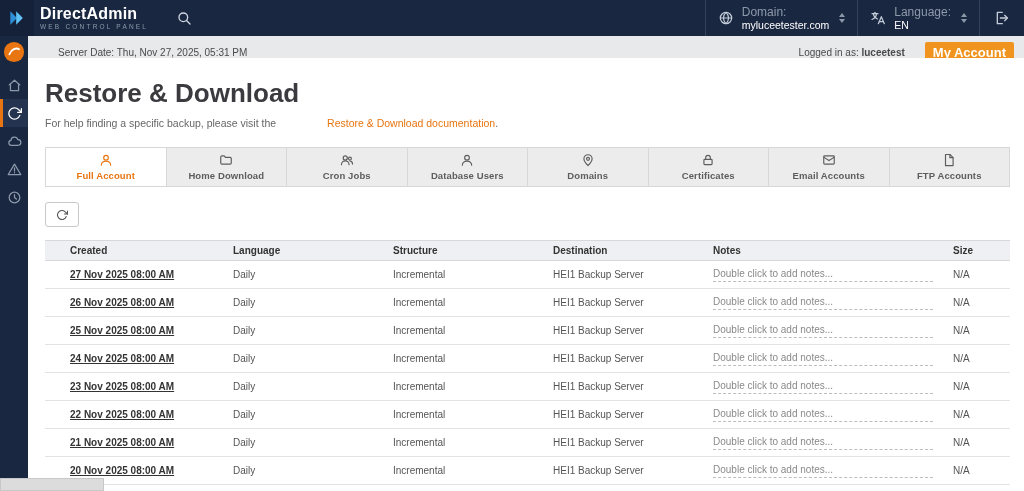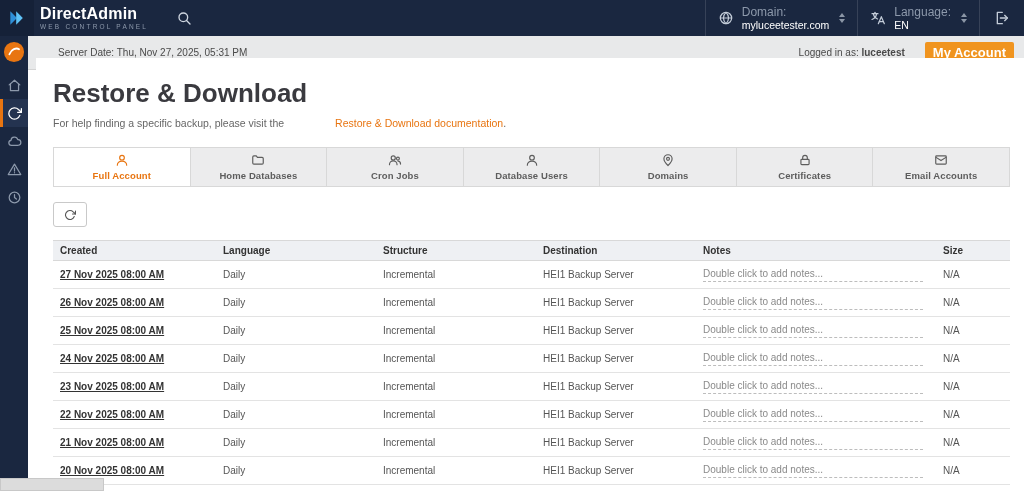--- a/index.html
+++ b/index.html
@@ -42,42 +42,42 @@
 
   
   .statusbar { position:absolute; left:28px; top:36px; right:0; height:34px; background:#e8e9ea;
     border-bottom:1px solid #d4d4d4; display:flex; align-items:center; padding:0 10px 0 30px;
     font-size:10px; color:#4a4a4a; }
   .sb-right { margin-left:auto; display:flex; align-items:center; gap:20px; }
   .my-account { background:#f0941f; color:#fff; font-size:13px; font-weight:bold;
     border:none; border-radius:2px; padding:3px 8px; cursor:pointer; font-family:inherit; }
 
   
-  .main { position:absolute; left:28px; top:58px; right:0; bottom:0; background:#fff; padding:20px 14px 0 17px;margin-left:8px; }
+  .main { position:absolute; left:28px; top:58px; right:0; bottom:0; background:#fff; padding:20px 14px 0 17px; }
   h1.page-title { font-size:26px; color:#3a3a3f; font-weight:bold; margin-bottom:8px; }
   .help-line { font-size:10.5px; color:#666; }
   .help-line a { color:#e87511; text-decoration:none; cursor:pointer;padding-left:48px; }
 
   
   .tabs { margin-top:18px; display:flex; border:1px solid #d8d8d8; background:#ececed; }
   .tab { flex:1 1 0; height:38px; display:flex; flex-direction:column; align-items:center; justify-content:center;
     gap:3px; border-right:1px solid #d8d8d8; cursor:pointer; color:#5d5d5d; }
   .tab:last-child { border-right:none; }
   .tab-label { font-size:9.5px; font-weight:bold; letter-spacing:.1px; white-space:nowrap; }
   .tab-icon svg { width:14px; height:14px; fill:none; stroke:currentColor; stroke-width:2; stroke-linecap:round; stroke-linejoin:round; }
   .tab.active { background:#fff; color:#e87511; }
 
   
   .refresh-btn { margin-top:15px; width:34px; height:25px; background:#fff; border:1px solid #c9c9c9;
     border-radius:3px; display:flex; align-items:center; justify-content:center; color:#555; cursor:pointer; }
   .refresh-btn svg { width:12px; height:12px; fill:none; stroke:currentColor; stroke-width:2.2; stroke-linecap:round; stroke-linejoin:round; }
 
   
   .gtable { margin-top:13px; }
-  .thead, .trow { display:grid; grid-template-columns:163px 160px 160px 160px 240px 1fr; }
+  .thead, .trow { display:grid; grid-template-columns:163px 160px 160px 160px 240px 1fr;padding-left:18px; }
   .thead { background:#eef0f3; border-top:1px solid #d8d8d8; border-bottom:1px solid #d8d8d8; height:21px; align-items:center; }
   .hcell { font-size:10px; font-weight:bold; color:#333; padding-left:7px; white-space:nowrap; }
   .trow { height:28px; align-items:center; border-bottom:1px solid #e3e3e3; cursor:pointer; }
   .tcell { font-size:10px; color:#555; padding-left:7px; white-space:nowrap; }
   .c-created { font-weight:bold; color:#333;text-decoration:underline; }
   .note-inner { display:block; width:220px; color:#8a8a8a; border-bottom:1px dashed #bdbdbd; padding-bottom:2px; cursor:pointer; }
 
   .bl-box { position:absolute; left:0; bottom:0; width:104px; height:13px; background:#dcdcdc; border:1px solid #c8c8c8; z-index:8; }
 </style>
 </head>
@@ -224,21 +224,21 @@
           </svg>
         </span>
         <span class="tab-label">Full Account</span>
       </div>
       <div class="tab">
         <span class="tab-icon">
           <svg viewBox="0 0 24 24">
             <path d="M3 7a2 2 0 0 1 2-2h4l2 2.5h8a2 2 0 0 1 2 2V17a2 2 0 0 1-2 2H5a2 2 0 0 1-2-2z"></path>
           </svg>
         </span>
-        <span class="tab-label">Home Databases</span>
+        <span class="tab-label">Home Download</span>
       </div>
       <div class="tab">
         <span class="tab-icon">
           <svg viewBox="0 0 24 24">
             <circle cx="9" cy="8.5" r="3.5"></circle>
             <path d="M2.5 20c0-3.6 2.9-6.5 6.5-6.5s6.5 2.9 6.5 6.5"></path>
             <circle cx="17" cy="9.5" r="2.5"></circle>
             <path d="M16.8 13.6c2.7.4 4.7 2.6 4.7 5.4"></path>
           </svg>
         </span>
@@ -272,20 +272,29 @@
         <span class="tab-label">Certificates</span>
       </div>
       <div class="tab">
         <span class="tab-icon">
           <svg viewBox="0 0 24 24">
             <rect x="3" y="5" width="18" height="14" rx="1.5"></rect>
             <path d="M3.5 7.5L12 13l8.5-5.5"></path>
           </svg>
         </span>
         <span class="tab-label">Email Accounts</span>
+      </div>
+      <div class="tab">
+        <span class="tab-icon">
+          <svg viewBox="0 0 24 24">
+            <path d="M6 2.5h7.5L19 8v13.5H6z"></path>
+            <path d="M13.5 2.5V8H19"></path>
+          </svg>
+        </span>
+        <span class="tab-label">FTP Accounts</span>
       </div>
     </div>
 
   <div class="refresh-btn">
     <span>
       <svg viewBox="0 0 24 24">
           <polyline points="23 4 23 10 17 10"></polyline>
           <path d="M20.49 15a9 9 0 1 1-2.12-9.36L23 10"></path>
         </svg>
     </span>

